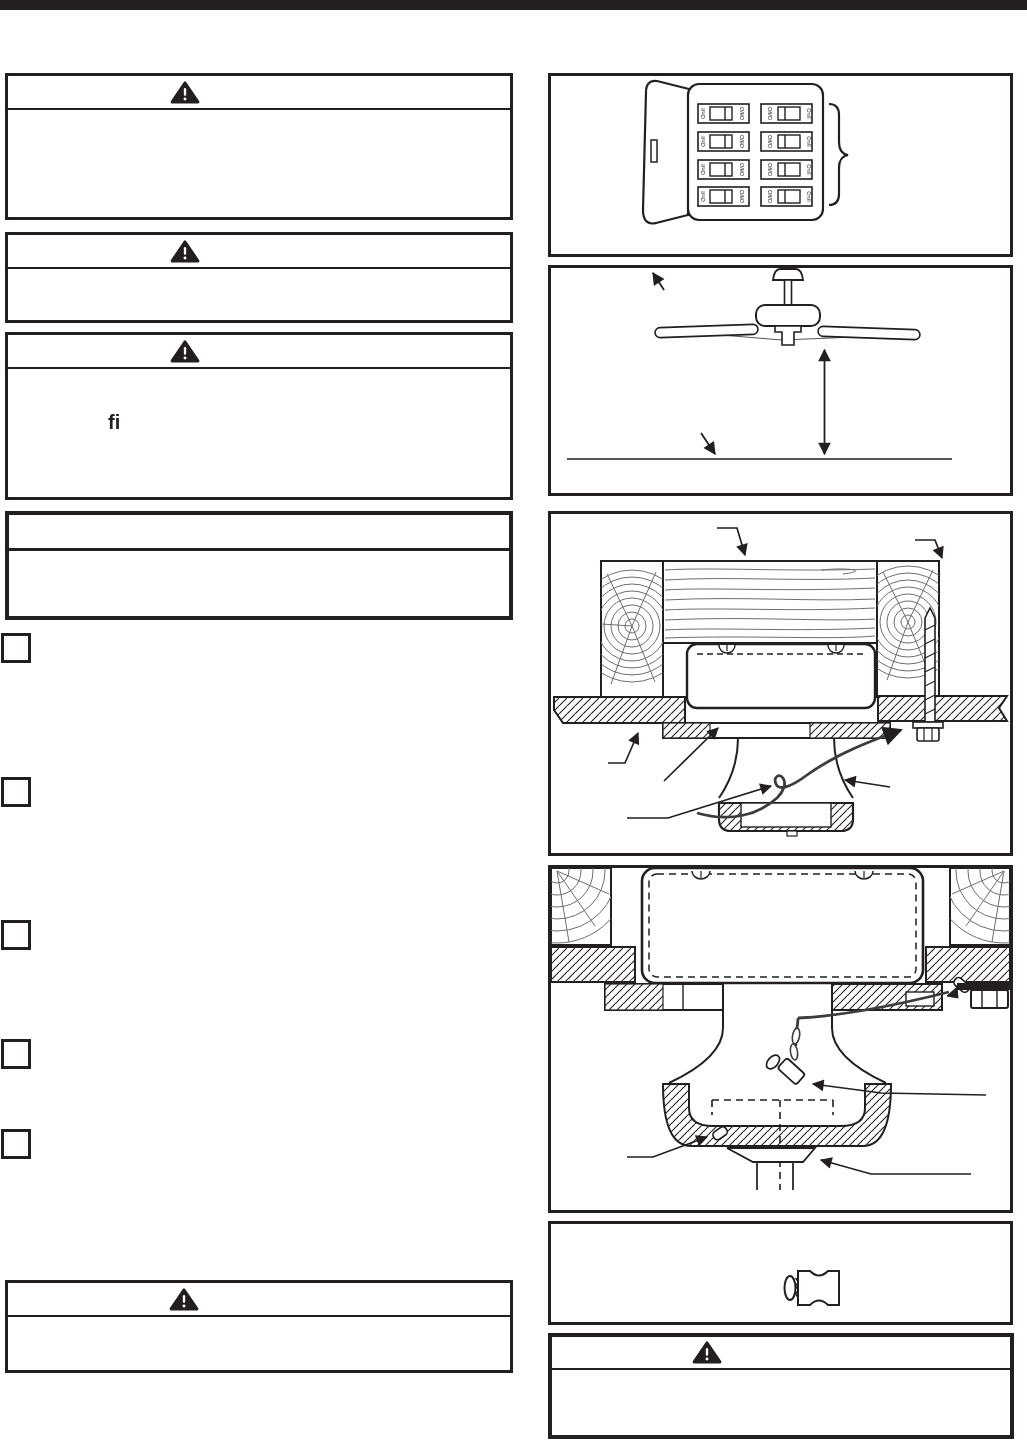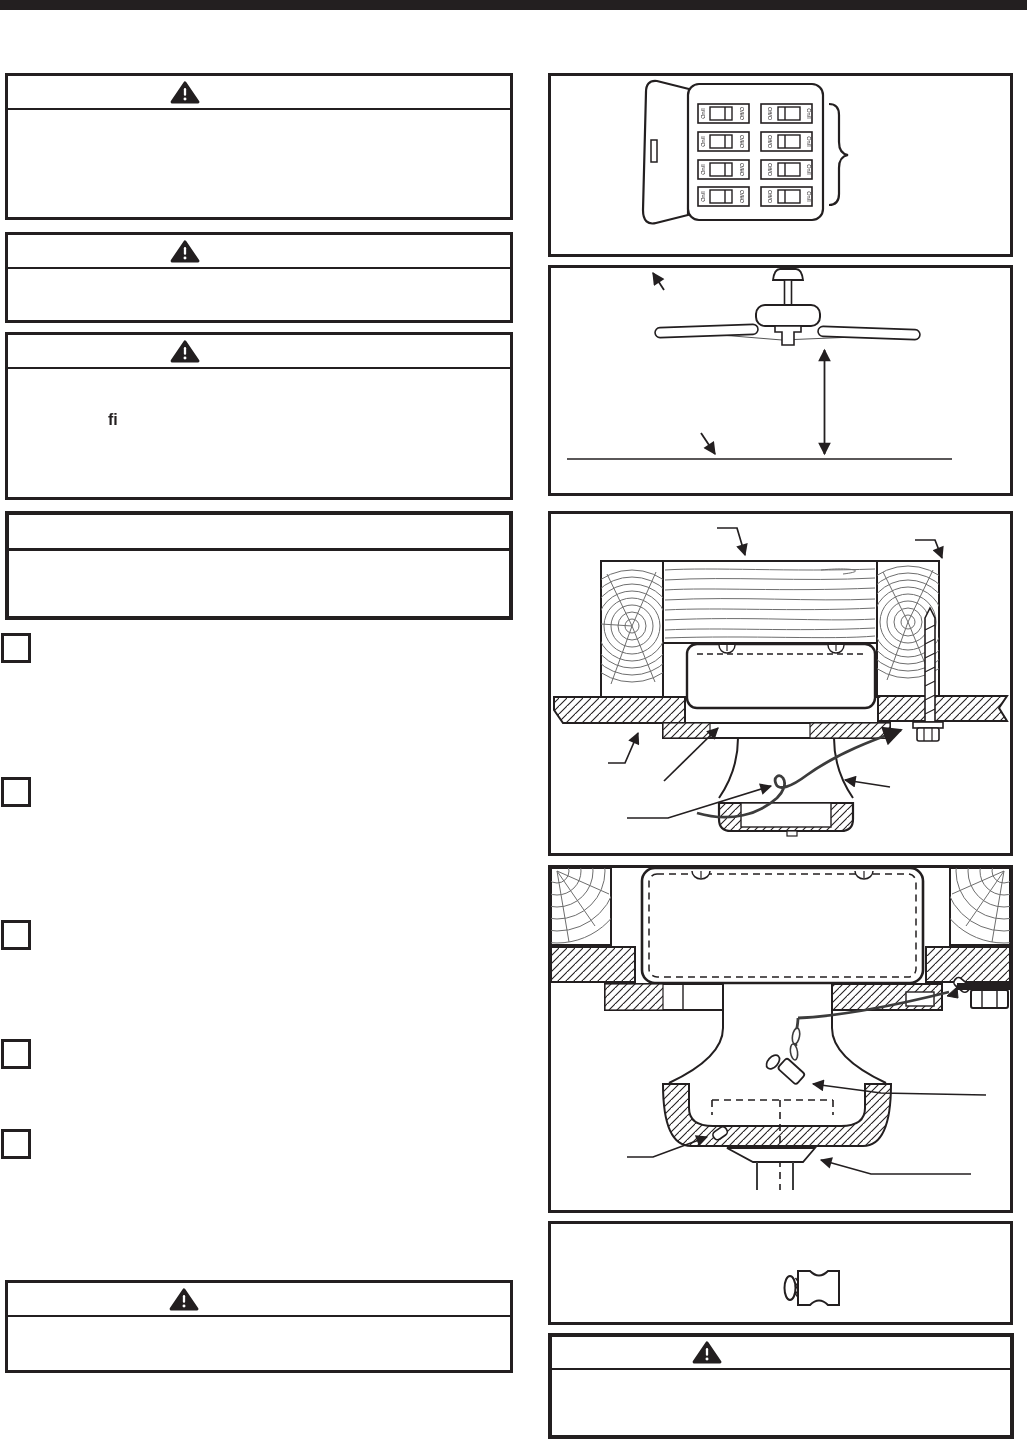--- a/index.html
+++ b/index.html
@@ -5,21 +5,21 @@
   html,body{margin:0;padding:0;background:#ffffff;}
   #canvas{position:relative;width:1027px;height:1442px;background:#ffffff;overflow:hidden;
           font-family:"Liberation Sans", sans-serif;color:#231f20;}
   .topbar{position:absolute;left:0;top:0;width:1027px;height:10px;background:#231f20;}
   .alert{position:absolute;box-sizing:border-box;background:#fff;border:3px solid #231f20;}
   .alert.thick{border-width:4px;}
   .alert-head{position:relative;height:32px;border-bottom:2px solid #231f20;}
   .alert-head.noline{border-bottom:3px solid #231f20;}
   .tri{position:absolute;top:5px;display:block;width:30px;height:23px;}
   .alert-body{position:relative;}
-  .fi-frag{position:absolute;left:100px;top:42px;font-weight:bold;font-size:16px;color:#231f20;}
+  .fi-frag{position:absolute;left:100px;top:42px;font-weight:bold;font-size:20px;color:#231f20;}
   .stepbox{position:absolute;left:1px;width:24px;height:24px;border:3px solid #231f20;background:#fff;}
   .figure{position:absolute;box-sizing:border-box;left:548px;width:465px;background:#fff;border:3px solid #231f20;}
   .figure svg{display:block;}
   svg text{font-family:"Liberation Sans", sans-serif;}
 </style>
 </head>
 <body>
 
 <div id="canvas">
 

